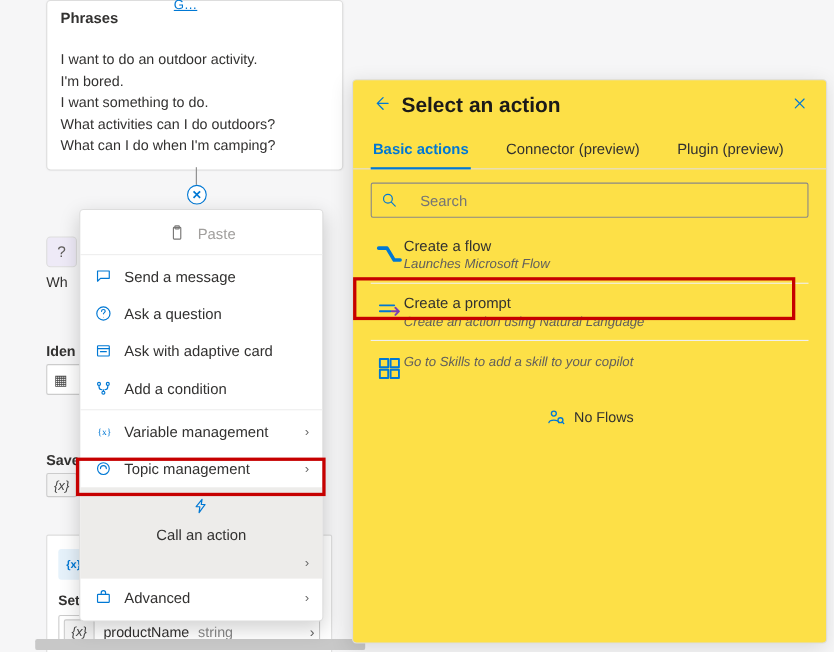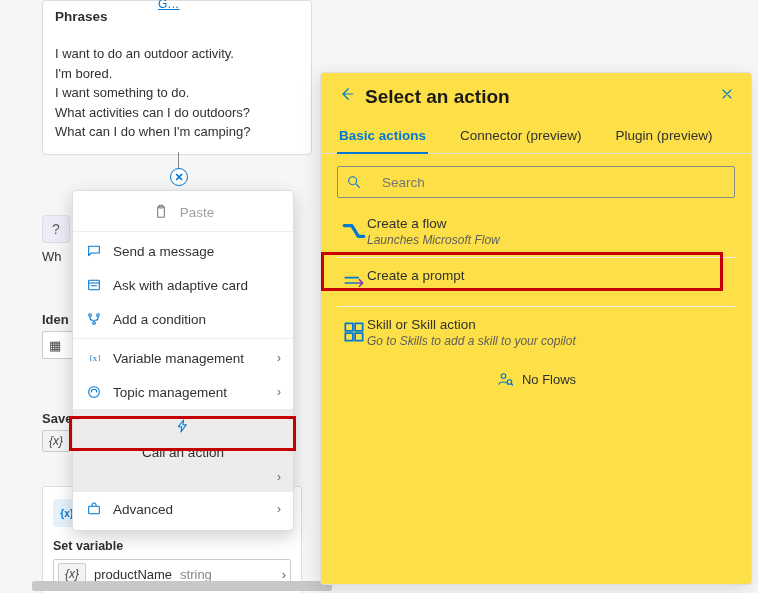--- a/index.html
+++ b/index.html
@@ -235,20 +235,30 @@
     <span class="ic">
       <svg viewBox="0 0 24 24">
           <path d="M4 5h16v10H8l-4 4V5z"></path>
         </svg>
     </span>
     <span>Send a message</span>
   </div>
   <div class="item">
     <span class="ic">
       <svg viewBox="0 0 24 24">
+          <circle cx="12" cy="12" r="9"></circle>
+          <path d="M9.5 9a2.5 2.5 0 0 1 5 0c0 1.5-2.5 2-2.5 3.5"></path>
+          <circle cx="12" cy="17" r=".6" fill="#0078d4" stroke="none"></circle>
+        </svg>
+    </span>
+    <span>Ask a question</span>
+  </div>
+  <div class="item">
+    <span class="ic">
+      <svg viewBox="0 0 24 24">
           <rect x="4" y="5" width="16" height="14" rx="1"></rect>
           <line x1="4" y1="9" x2="20" y2="9"></line>
           <line x1="8" y1="13" x2="16" y2="13"></line>
         </svg>
     </span>
     <span>Ask with adaptive card</span>
   </div>
   <div class="item">
     <span class="ic">
       <svg viewBox="0 0 24 24">
@@ -350,34 +360,34 @@
     <div class="act">
       <div class="aic">
         <svg viewBox="0 0 24 24" stroke="#7a3fb5">
             <line x1="4" y1="7" x2="16" y2="7"></line>
             <line x1="4" y1="12" x2="13" y2="12"></line>
             <path d="M14 12l6 0 -3 -3 M20 12l-3 3" stroke="#7a3fb5"></path>
           </svg>
       </div>
       <div>
         <div class="atitle">Create a prompt</div>
+        <div class="adesc">Create an action using Natural Language</div>
       </div>
     </div>
 
     <div class="act" style="border-bottom:none;">
       <div class="aic">
         <svg viewBox="0 0 24 24" stroke="#0078d4">
             <rect x="4" y="4" width="7" height="7"></rect>
             <rect x="13" y="4" width="7" height="7"></rect>
             <rect x="4" y="13" width="7" height="7"></rect>
             <rect x="13" y="13" width="7" height="7"></rect>
           </svg>
       </div>
       <div>
-        <div class="atitle">Skill or Skill action</div>
         <div class="adesc">Go to Skills to add a skill to your copilot</div>
       </div>
     </div>
 
     <div class="noflows">
       <svg viewBox="0 0 24 24">
           <circle cx="10" cy="8" r="3"></circle>
           <path d="M4 19c1-4 11-4 12 0"></path>
           <circle cx="18" cy="16" r="3"></circle>
           <line x1="20" y1="18" x2="22" y2="20"></line>

